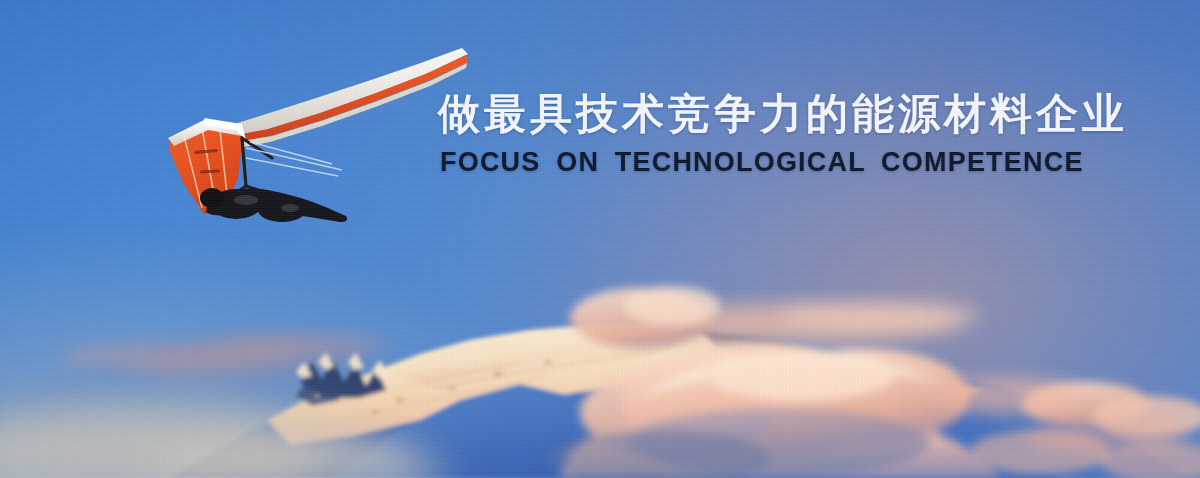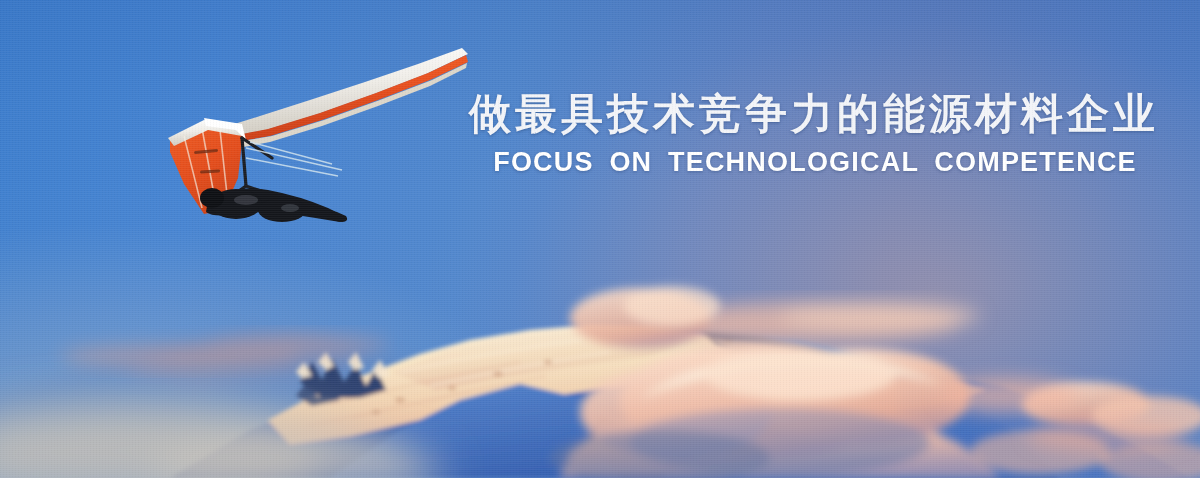--- a/index.html
+++ b/index.html
@@ -69,40 +69,39 @@
     left: 150px; top: 18px;
     width: 340px; height: 205px;
   }
 
   
   .copy {
     position: absolute;
     left: 438px;
     top: 88px;
     width: 752px;
-    text-align: center;
   }
   .headline-cn {
     margin: 0;
     font-size: 42px;
     line-height: 52px;
     font-weight: 600;
     letter-spacing: 4px;
     color: #f2f4f8;
     white-space: nowrap;
     text-shadow: 0 1px 3px rgba(30,60,110,0.45);
   }
   .headline-en {
     margin: 6px 0 0 2px;
     font-size: 27px;
     line-height: 32px;
     font-weight: 700;
     letter-spacing: 1.2px;
     word-spacing: 7px;
-    color: #ffffff;
+    color: #0f172a;
     white-space: nowrap;
     text-shadow: 0 1px 3px rgba(30,60,110,0.42);
   }
 
   
   .grain {
     position: absolute; inset: 0;
     pointer-events: none;
     opacity: .055;
     background-image:

